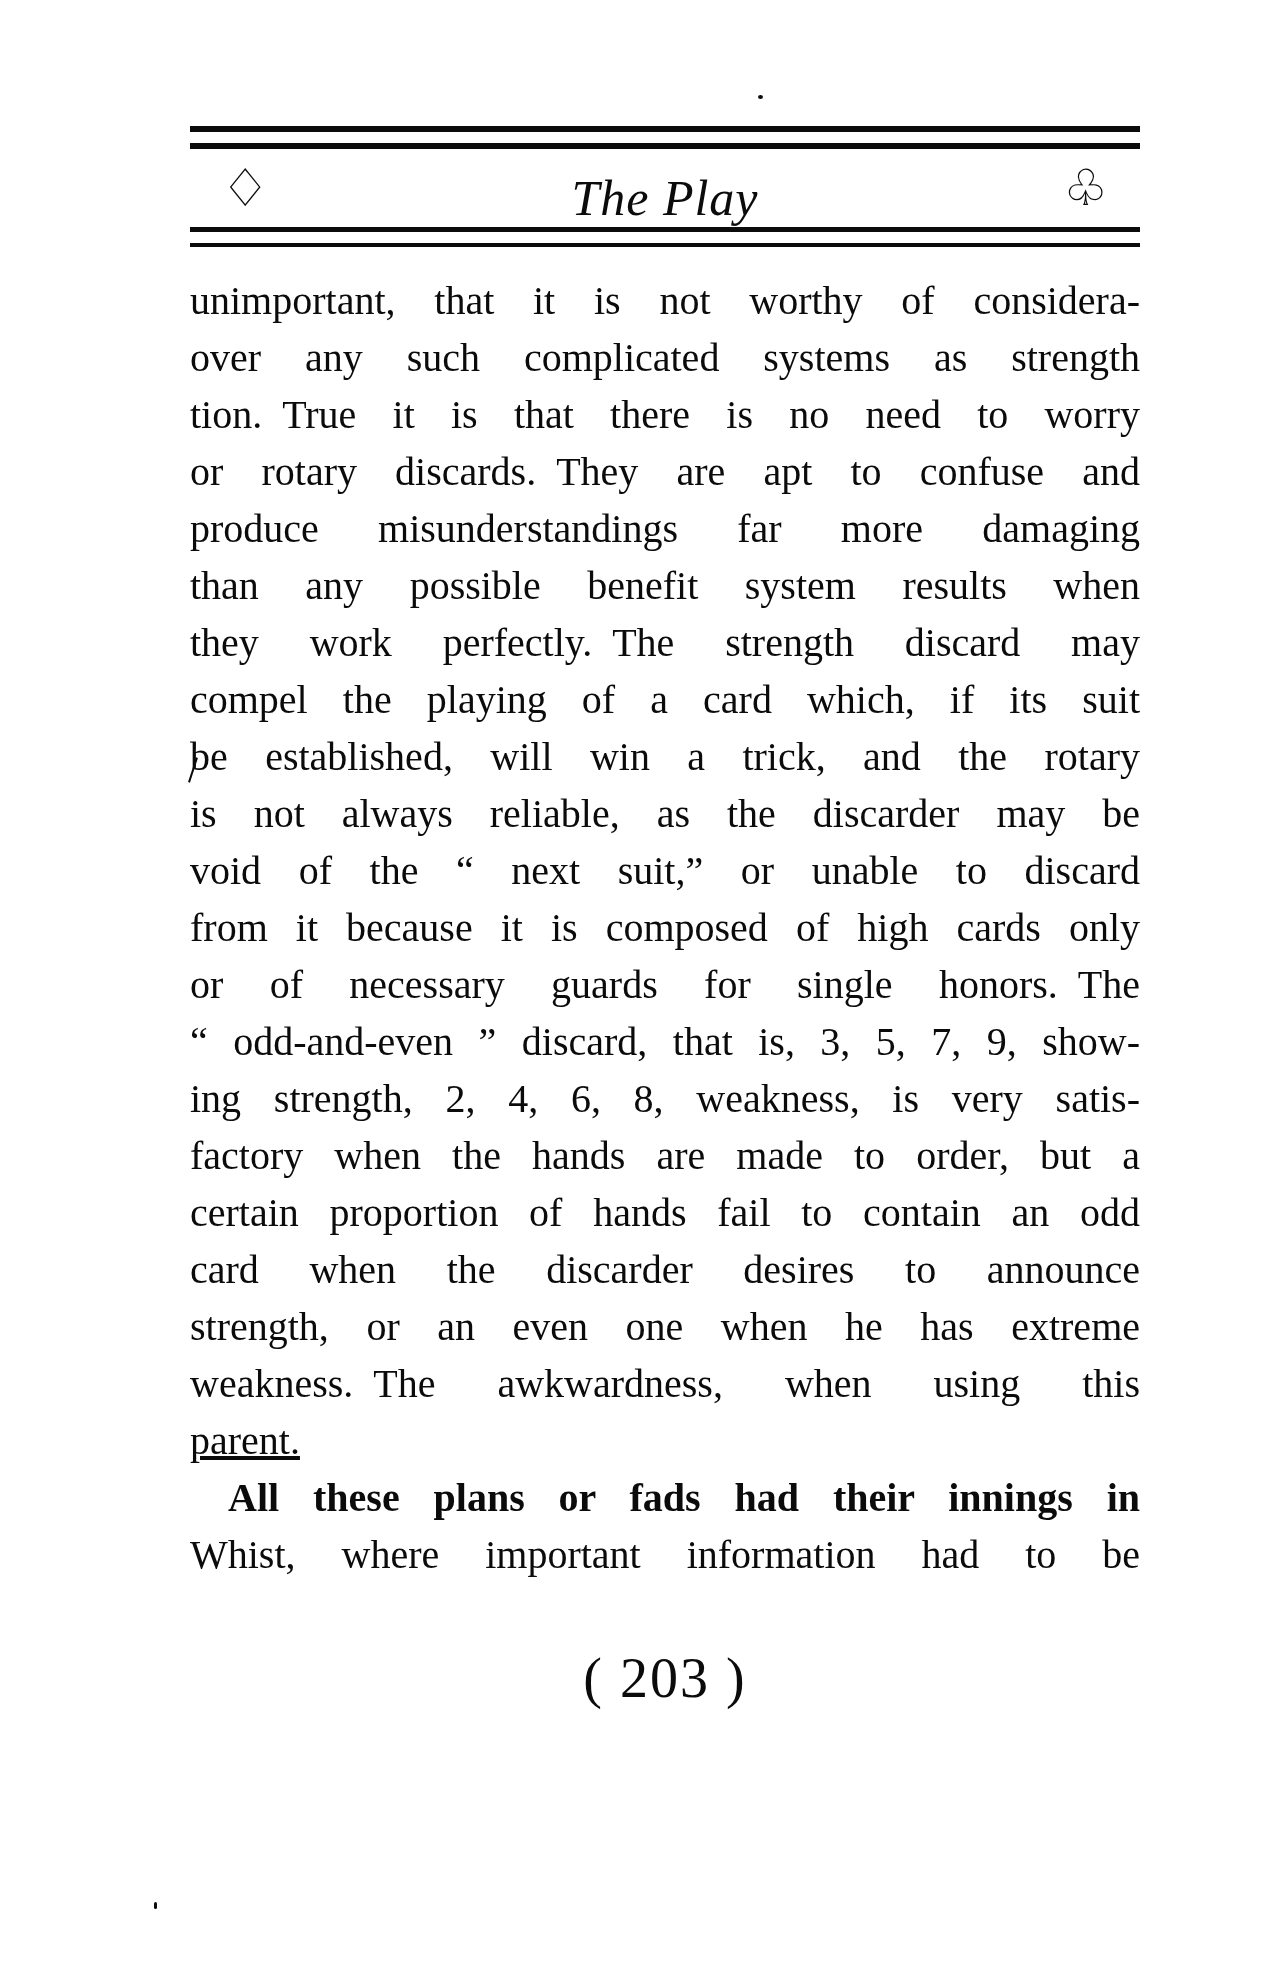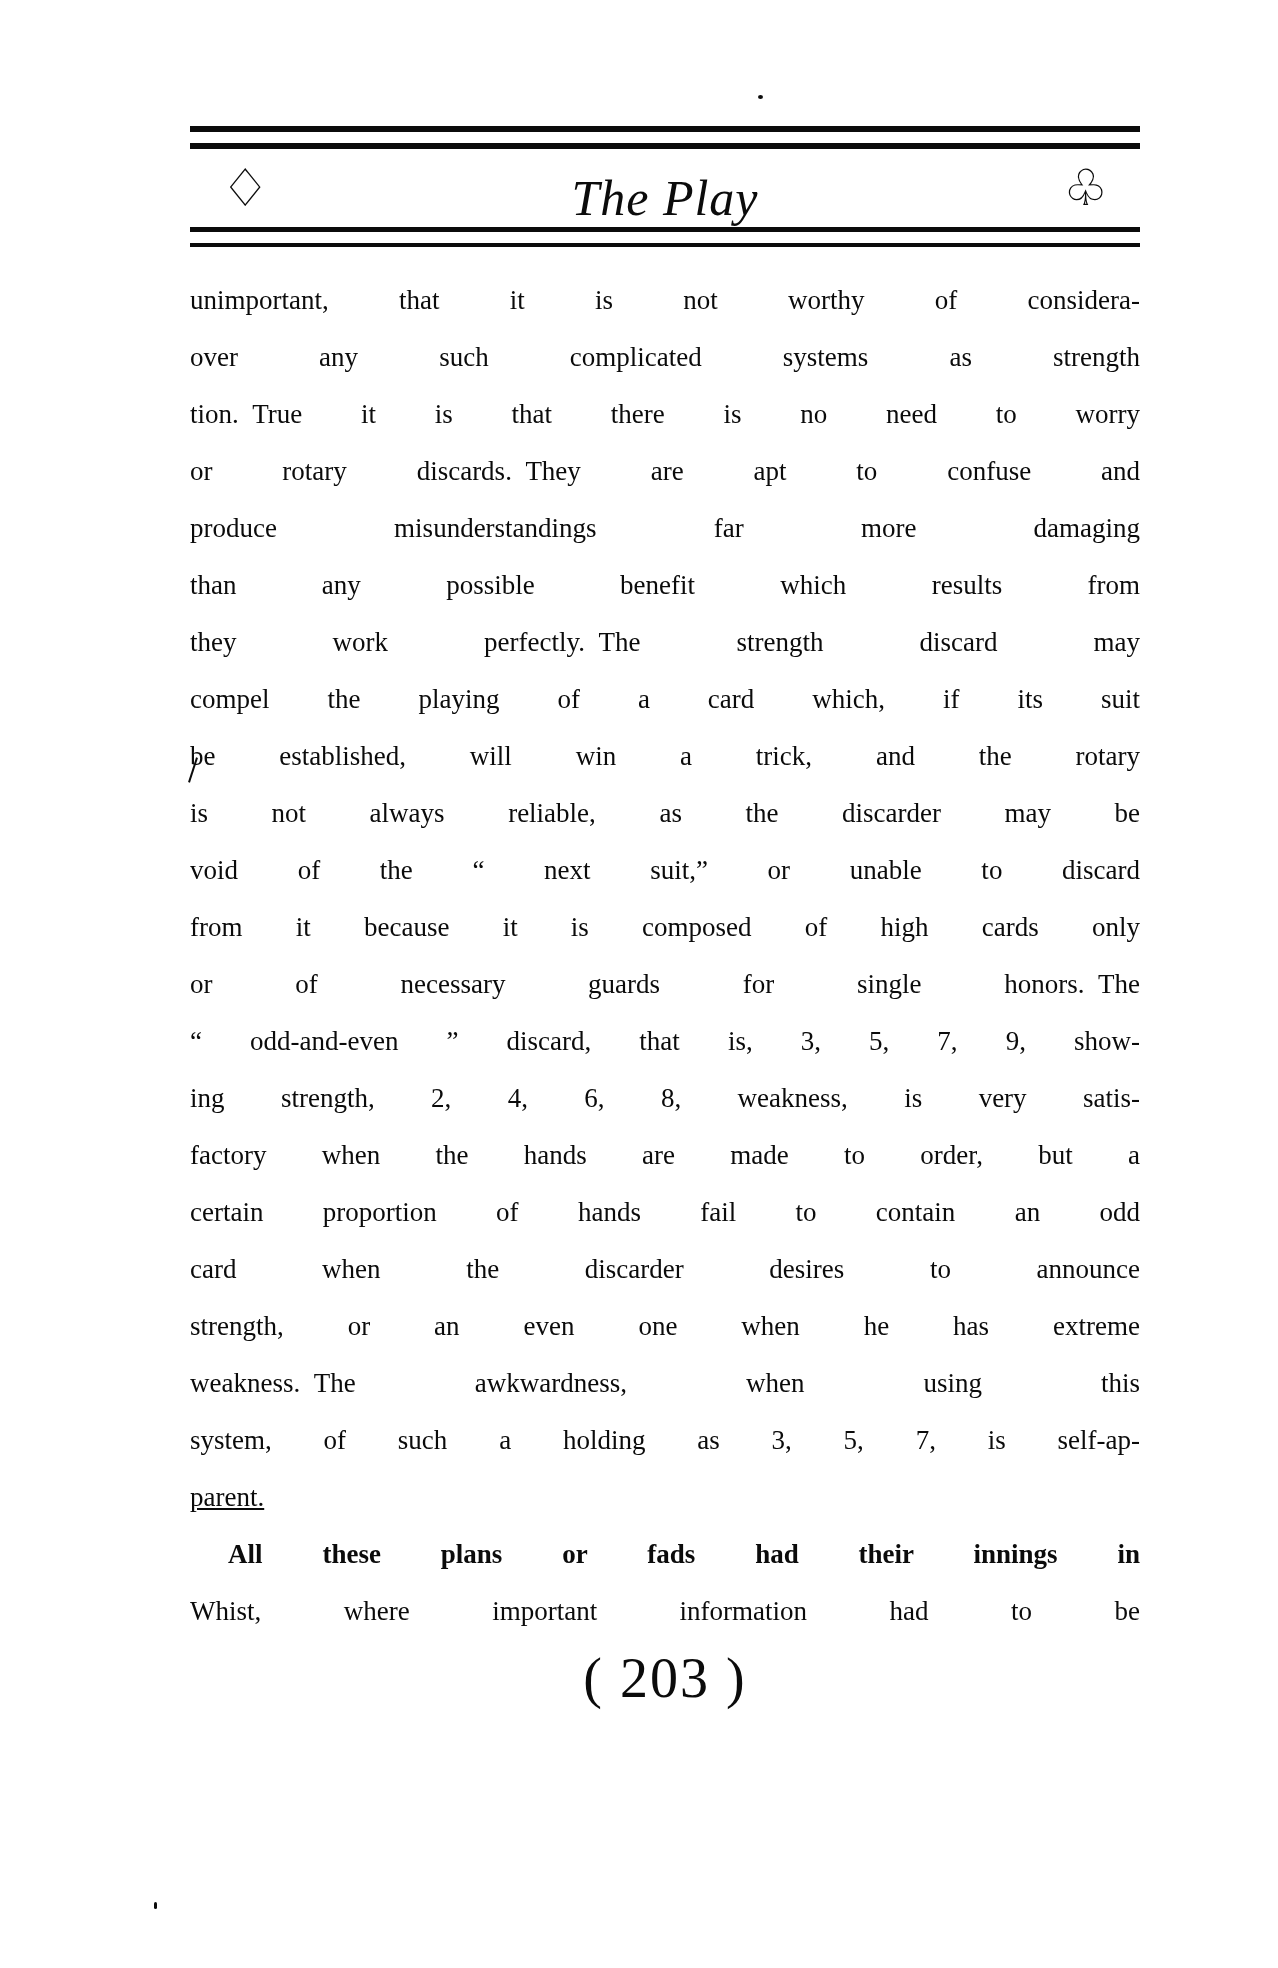--- a/index.html
+++ b/index.html
@@ -32,21 +32,21 @@
     position:absolute;left:0;right:0;text-align:center;
     font-style:italic;font-size:50px;letter-spacing:1px;
     color:#0b0b0b;
     margin-top:20px;
   }
   .rule-c{height:5px;margin-bottom:11px;}
   .rule-d{height:4px;}
   
   .page-body{
     position:absolute;left:190px;top:272px;width:950px;
-    font-size:27px;line-height:57px;color:#0b0b0b;
+    font-size:40px;line-height:57px;color:#0b0b0b;
   }
   .paragraph{margin:0;}
   .line{
     text-align:justify;
     text-align-last:justify;
     -moz-text-align-last:justify;
   }
   .line.no-justify{text-align:left;text-align-last:left;text-decoration:underline;-moz-text-align-last:left;}
   .line.indent{text-indent:38px;font-weight:bold;}
   
@@ -82,36 +82,35 @@
     <div class="rule rule-d"></div>
   </header>
 
   <main class="page-body">
       <div class="paragraph">
         <div class="line">unimportant, that it is not worthy of considera-</div>
         <div class="line">over any such complicated systems as strength</div>
         <div class="line">tion. True it is that there is no need to worry</div>
         <div class="line">or rotary discards. They are apt to confuse and</div>
         <div class="line">produce misunderstandings far more damaging</div>
-        <div class="line">than any possible benefit which results from</div>
+        <div class="line">than any possible benefit system results when</div>
         <div class="line">they work perfectly. The strength discard may</div>
         <div class="line">compel the playing of a card which, if its suit</div>
         <div class="line">be established, will win a trick, and the rotary</div>
         <div class="line">is not always reliable, as the discarder may be</div>
         <div class="line">void of the “ next suit,” or unable to discard</div>
         <div class="line">from it because it is composed of high cards only</div>
         <div class="line">or of necessary guards for single honors. The</div>
         <div class="line">“ odd-and-even ” discard, that is, 3, 5, 7, 9, show-</div>
         <div class="line">ing strength, 2, 4, 6, 8, weakness, is very satis-</div>
         <div class="line">factory when the hands are made to order, but a</div>
         <div class="line">certain proportion of hands fail to contain an odd</div>
         <div class="line">card when the discarder desires to announce</div>
         <div class="line">strength, or an even one when he has extreme</div>
         <div class="line">weakness. The awkwardness, when using this</div>
-        <div class="line">system, of such a holding as 3, 5, 7, is self-ap-</div>
         <div class="line no-justify">parent.</div>
       </div>
       <div class="paragraph">
         <div class="line indent">All these plans or fads had their innings in</div>
         <div class="line">Whist, where important information had to be</div>
       </div>
     </main>
 
   <footer>
     <div class="page-footer">( 203 )</div>

